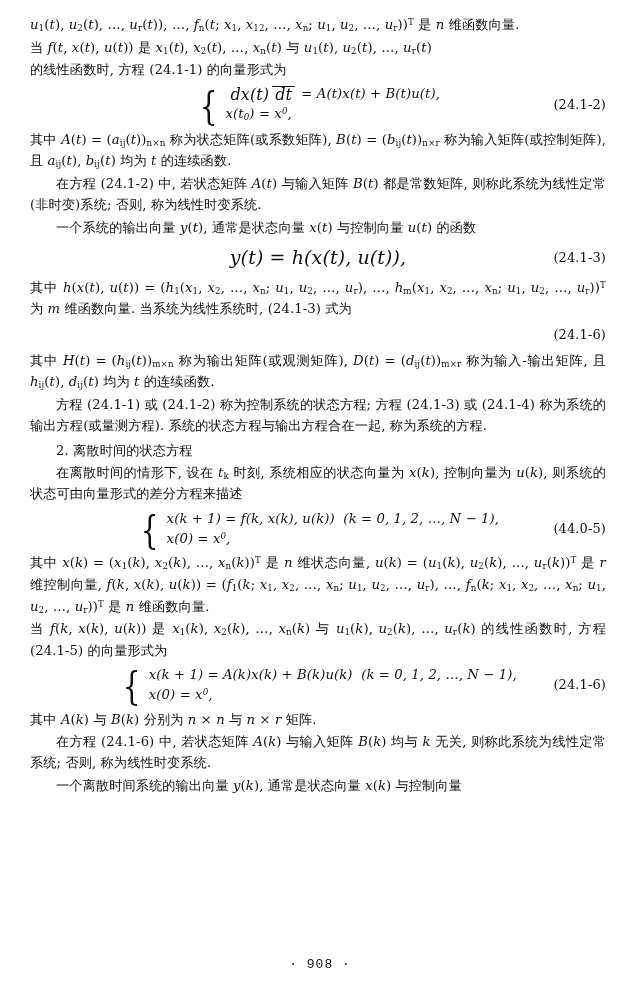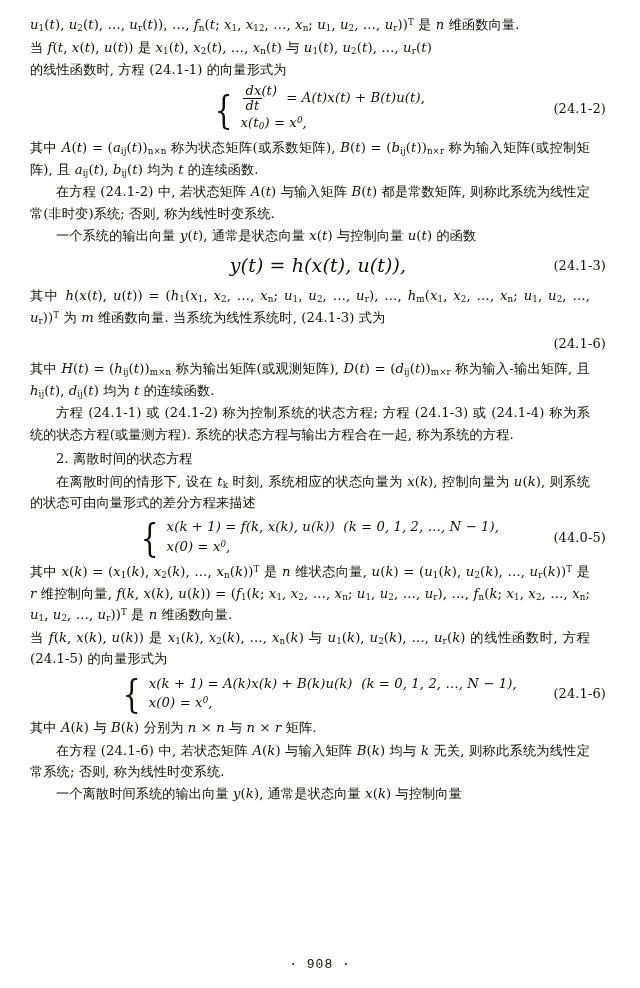--- a/index.html
+++ b/index.html
@@ -27,21 +27,21 @@
       #fdfdfb;
     filter: contrast(1.04);
   }
   .body-text {
     font-size: 13.2px;
     line-height: 1.62;
     letter-spacing: 0.1px;
     text-align: justify;
   }
   p {
-    margin: 0 16px 1px 0;
+    margin: 0 0 1px 0;
     text-indent: 0;
   }
   p.indent {
     text-indent: 26px;
   }
   .bold {
     font-weight: normal;
   }
   i, .it {
     font-style: italic;
@@ -90,25 +90,25 @@
   }
   .sys-lines {
     display: inline-block;
     text-align: left;
     font-style: italic;
     font-size: 13.2px;
     line-height: 1.5;
   }
   .frac {
     display: inline-flex;
-    flex-direction: column;
-    align-items: flex-start;
+    flex-direction: row;
+    align-items: flex-end;
     vertical-align: middle;
     margin: 0 2px;
-    font-size: 13px;
+    font-size: 16px;
     line-height: 1.05;
   }
   .frac .num {
     padding: 0 3px;
   }
   .frac .den {
     padding: 0 3px;
     border-top: 1px solid #15120f;
   }
   .section-head {
@@ -187,21 +187,21 @@
 
     <div class="eq-row">
       <span class="eq-num">(24.1-6)</span>
     </div>
 
     <p>
       其中 <i>H</i>(<i>t</i>) = (<i>h</i><sub>ij</sub>(<i>t</i>))<sub>m×n</sub> 称为<span class="bold">输出矩阵(或观测矩阵)</span>, <i>D</i>(<i>t</i>) = (<i>d</i><sub>ij</sub>(<i>t</i>))<sub>m×r</sub> 称为<span class="bold">输入-输出矩阵</span>, 且 <i>h</i><sub>ij</sub>(<i>t</i>), <i>d</i><sub>ij</sub>(<i>t</i>) 均为 <i>t</i> 的连续函数.
     </p>
 
     <p class="indent">
-      方程 (24.1-1) 或 (24.1-2) 称为控制系统的<span class="bold">状态方程</span>; 方程 (24.1-3) 或 (24.1-4) 称为系统的<span class="bold">状态方程(或量测方程)</span>. 系统的状态方程与输出方程合在一起, 称为系统的方程.
+      方程 (24.1-1) 或 (24.1-2) 称为控制系统的<span class="bold">状态方程</span>; 方程 (24.1-3) 或 (24.1-4) 称为系统的<span class="bold">输出方程(或量测方程)</span>. 系统的状态方程与输出方程合在一起, 称为系统的方程.
     </p>
 
     <p class="indent section-head">2. 离散时间的状态方程</p>
 
     <p class="indent">
       在离散时间的情形下, 设在 <i>t</i><sub>k</sub> 时刻, 系统相应的状态向量为 <i>x</i>(<i>k</i>), 控制向量为 <i>u</i>(<i>k</i>), 则系统的状态可由向量形式的差分方程来描述
     </p>
 
     <div class="eq-row">
       <span class="sys">

